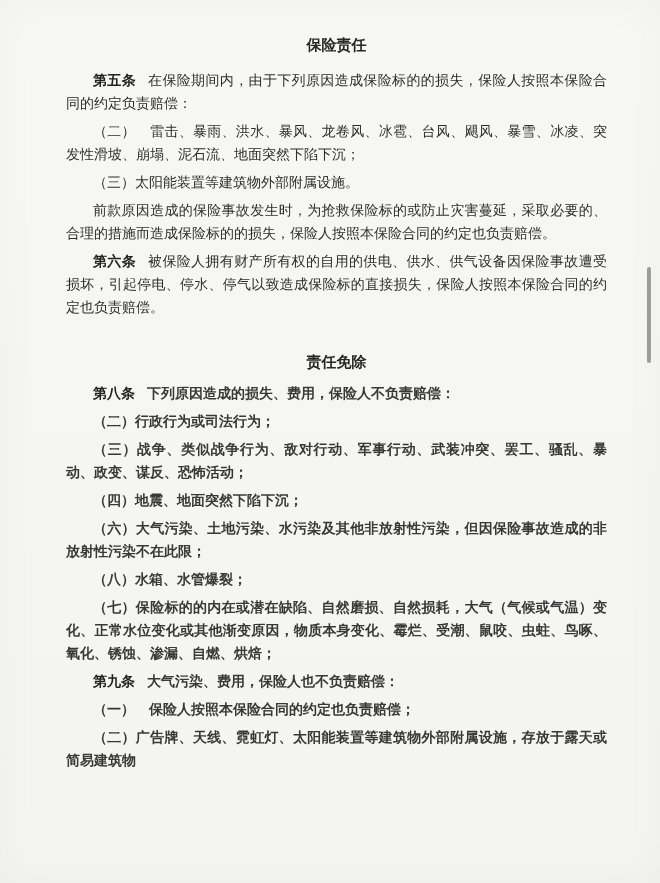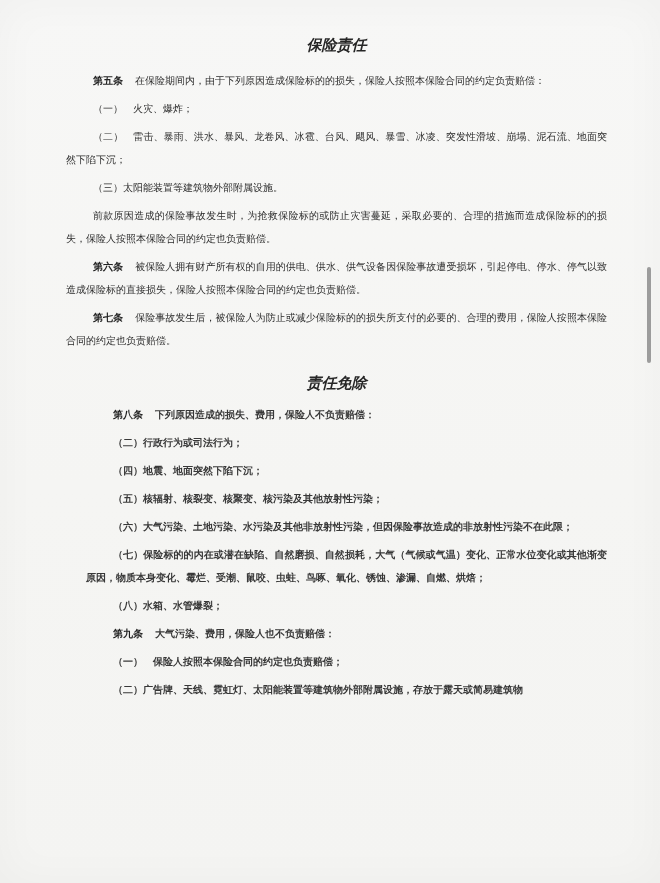--- a/index.html
+++ b/index.html
@@ -26,43 +26,41 @@
     color: #2d2d2d;
     filter: blur(0.3px);
   }
   .sec-heading {
     text-align: center;
     font-weight: bold;
     font-size: 15px;
     line-height: 23px;
     color: #262626;
     margin: 0 0 12px 0;
-    font-style: italic;
   }
   .sec-heading.second {
-    margin-top: 20px;
+    margin-top: 32px;
     margin-bottom: 8px;
   }
   .para {
-    font-size: 10px;
+    font-size: 14px;
     line-height: 23px;
     text-align: justify;
     text-indent: 27px;
     margin: 0 0 5px 0;
     word-break: break-all;
   }
   .para .label {
     font-weight: bold;
     color: #222;
     padding-right: 12px;
   }
   .sec2 .para {
     font-weight: bold;
     color: #383838;
-    margin-left: 20px;
   }
   .sec2 .para .label {
     color: #1f1f1f;
   }
   .scrollbar-thumb {
     position: absolute;
     right: 9px;
     top: 267px;
     width: 4px;
     height: 96px;
@@ -76,48 +74,44 @@
 <div class="page">
   <div class="content">
 
     <div class="sec1">
       <div class="sec-heading">保险责任</div>
 
       <div class="para">
         <span class="label">第五条</span><span>在保险期间内，由于下列原因造成保险标的的损失，保险人按照本保险合同的约定负责赔偿：</span>
       </div>
 
-      <div class="para">（一）　火灾、爆炸；</div>
       <div class="para">（二）　雷击、暴雨、洪水、暴风、龙卷风、冰雹、台风、飓风、暴雪、冰凌、突发性滑坡、崩塌、泥石流、地面突然下陷下沉；</div>
       <div class="para">（三）太阳能装置等建筑物外部附属设施。</div>
 
       <div class="para">前款原因造成的保险事故发生时，为抢救保险标的或防止灾害蔓延，采取必要的、合理的措施而造成保险标的的损失，保险人按照本保险合同的约定也负责赔偿。</div>
 
       <div class="para">
         <span class="label">第六条</span><span>被保险人拥有财产所有权的自用的供电、供水、供气设备因保险事故遭受损坏，引起停电、停水、停气以致造成保险标的直接损失，保险人按照本保险合同的约定也负责赔偿。</span>
       </div>
 
-      <div class="para">
-        <span class="label">第七条</span><span>保险事故发生后，被保险人为防止或减少保险标的的损失所支付的必要的、合理的费用，保险人按照本保险合同的约定也负责赔偿。</span>
-      </div>
     </div>
 
     <div class="sec2">
       <div class="sec-heading second">责任免除</div>
 
       <div class="para">
         <span class="label">第八条</span><span>下列原因造成的损失、费用，保险人不负责赔偿：</span>
       </div>
 
       <div class="para">（二）行政行为或司法行为；</div>
+      <div class="para">（三）战争、类似战争行为、敌对行动、军事行动、武装冲突、罢工、骚乱、暴动、政变、谋反、恐怖活动；</div>
       <div class="para">（四）地震、地面突然下陷下沉；</div>
-      <div class="para">（五）核辐射、核裂变、核聚变、核污染及其他放射性污染；</div>
       <div class="para">（六）大气污染、土地污染、水污染及其他非放射性污染，但因保险事故造成的非放射性污染不在此限；</div>
+      <div class="para">（八）水箱、水管爆裂；</div>
       <div class="para">（七）保险标的的内在或潜在缺陷、自然磨损、自然损耗，大气（气候或气温）变化、正常水位变化或其他渐变原因，物质本身变化、霉烂、受潮、鼠咬、虫蛀、鸟啄、氧化、锈蚀、渗漏、自燃、烘焙；</div>
-      <div class="para">（八）水箱、水管爆裂；</div>
 
       <div class="para">
         <span class="label">第九条</span><span>大气污染、费用，保险人也不负责赔偿：</span>
       </div>
 
       <div class="para">（一）　保险人按照本保险合同的约定也负责赔偿；</div>
       <div class="para">（二）广告牌、天线、霓虹灯、太阳能装置等建筑物外部附属设施，存放于露天或简易建筑物</div>
     </div>
 
   </div>

